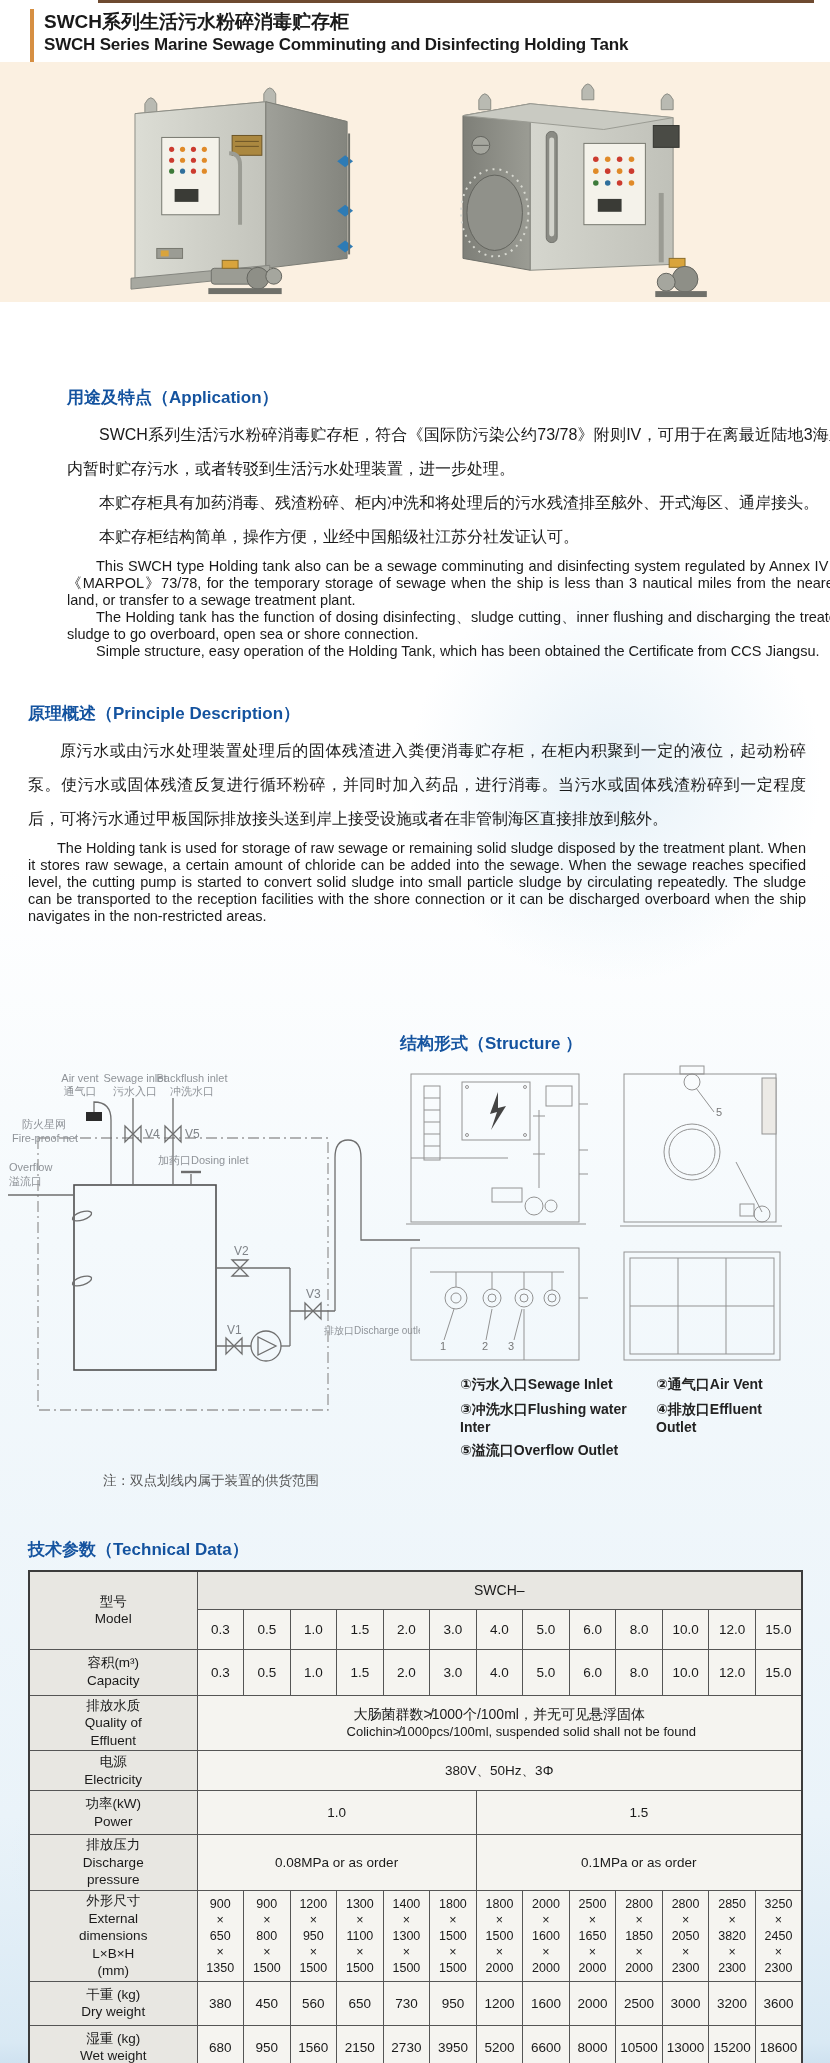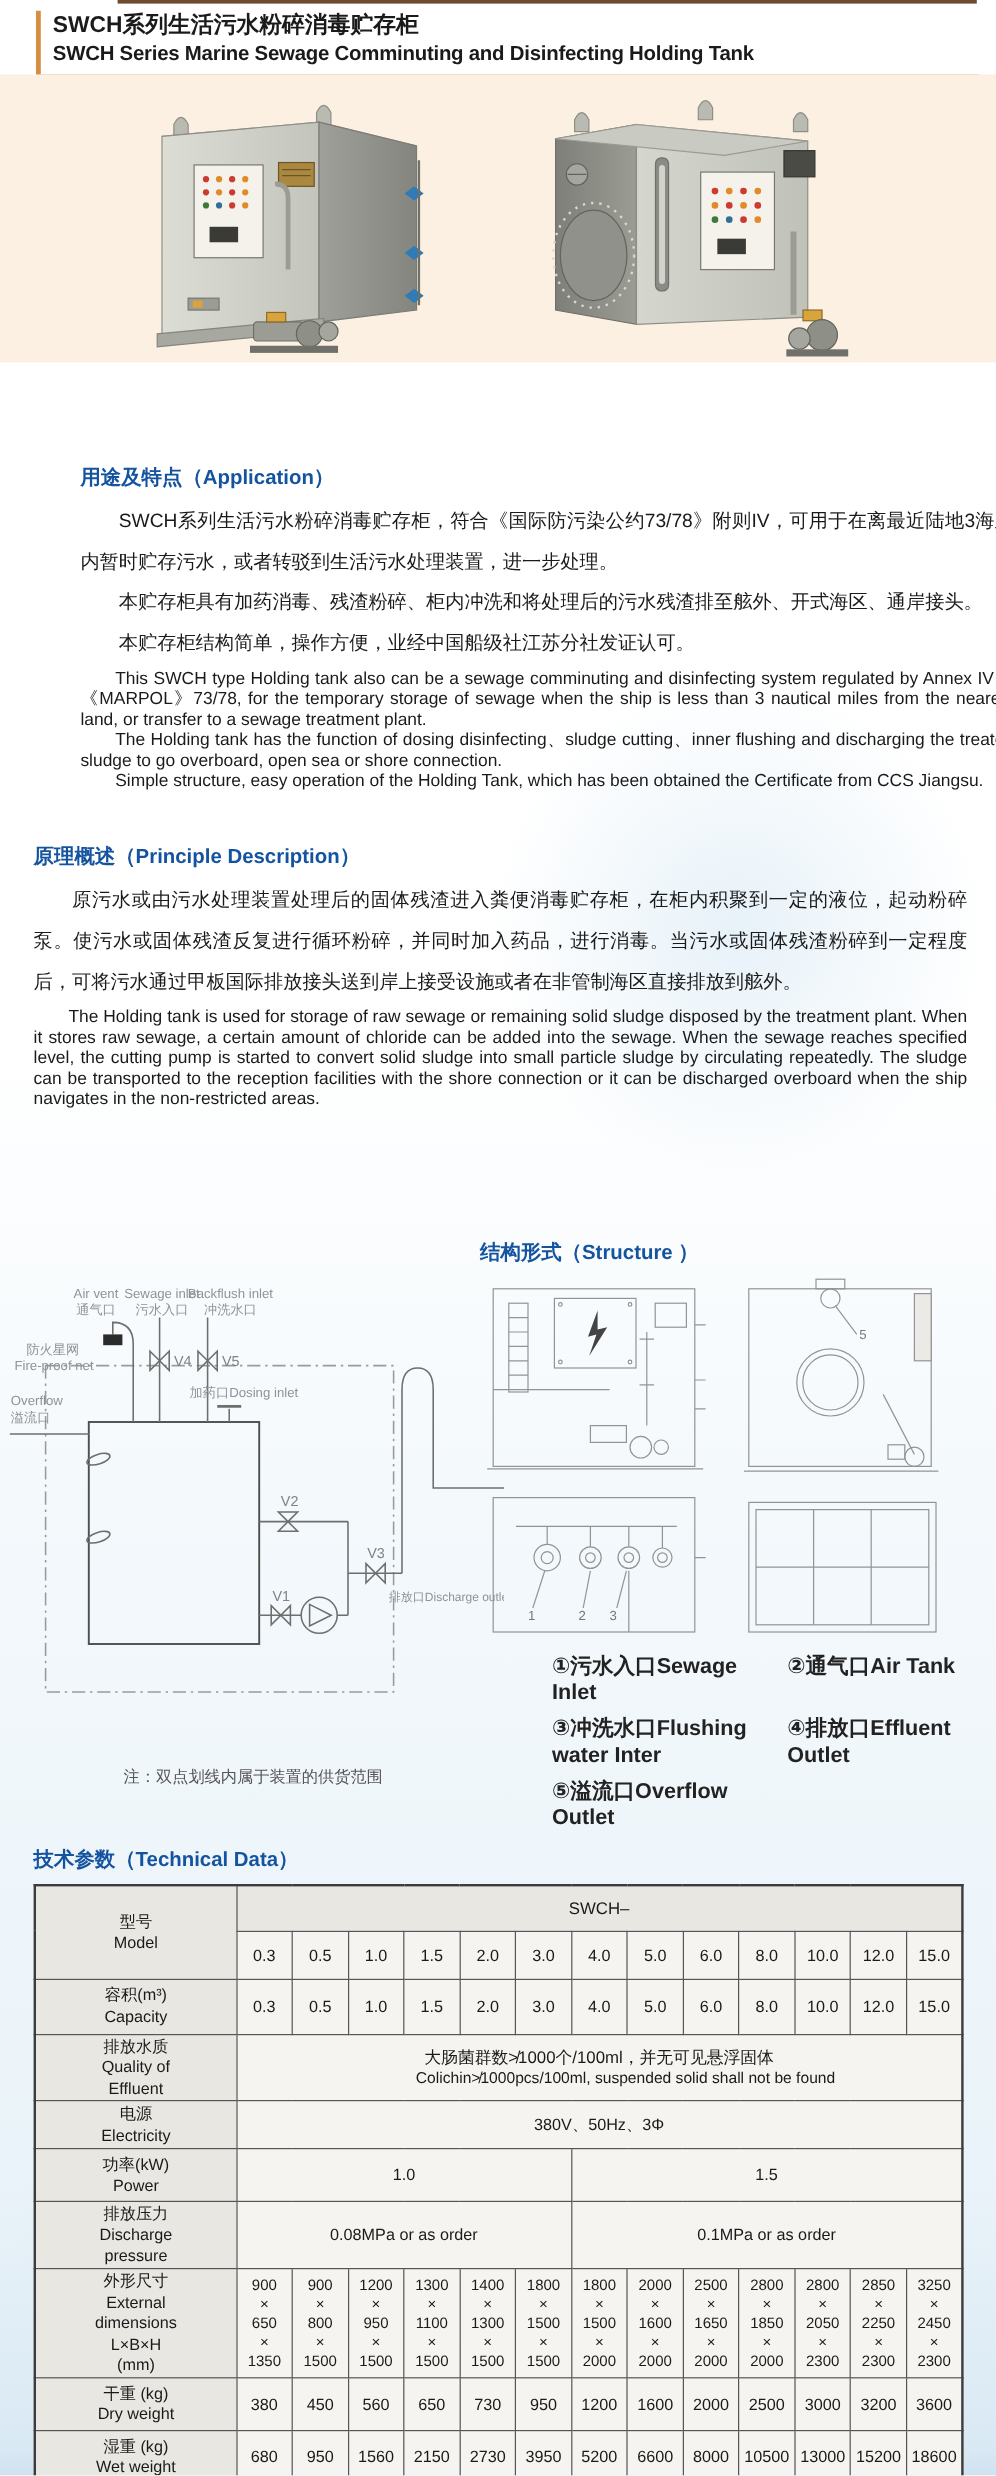--- a/index.html
+++ b/index.html
@@ -20,21 +20,21 @@
   p.zh{font-size:16px;line-height:34px;text-indent:2em;margin:0;text-align:justify;}
   p.en{font-size:14.5px;line-height:17px;text-indent:2em;margin:0;text-align:justify;}
   p.en.first{margin-top:4px;}
   .sec-draw{top:1032px;height:500px;}
   .drawhead-left{position:absolute;left:0;top:0;}
   .drawhead-right{position:absolute;left:372px;top:0;}
   .sysdiagram{position:absolute;left:-20px;top:36px;}
   .sysnote{position:absolute;left:75px;top:440px;font-size:13.5px;color:#555;}
   .structdiagram{position:absolute;left:368px;top:30px;}
   .legend{position:absolute;left:432px;top:344px;display:grid;grid-template-columns:196px auto;
-    row-gap:7px;font-size:18px;font-weight:bold;color:#222;}
+    row-gap:7px;font-size:14px;font-weight:bold;color:#222;}
   .sec-tech{top:1538px;width:775px;}
   table.tech{border-collapse:collapse;table-layout:fixed;width:775px;margin-top:8px;border:2px solid #3c3c3c;}
   table.tech td{border:1px solid #555;text-align:center;vertical-align:middle;padding:1px 0;}
   td.lbl{background:#e8e7e2;white-space:pre-line;font-size:13.5px;line-height:1.3;}
   td.hdr{background:#e8e7e2;font-size:14px;}
   td.num{background:#f5f4f0;font-size:13.5px;}
   td.wide{background:#f5f4f0;font-size:13.5px;}
   td.dimcell{background:#f5f4f0;font-size:12.5px;line-height:1.28;white-space:pre-line;}
   .effzh{font-size:14px;}
   .effen{font-size:13px;margin-left:44px;}
@@ -323,21 +323,21 @@
         </g>
       </g>
       <text class="callout" x="320" y="54">5</text>
       <text class="callout" x="44" y="288">1</text>
       <text class="callout" x="86" y="288">2</text>
       <text class="callout" x="112" y="288">3</text>
     </svg>
 
     <div class="legend">
       <div>①污水入口Sewage Inlet</div>
-      <div>②通气口Air Tank</div>
+      <div>②通气口Air Vent</div>
       <div>③冲洗水口Flushing water Inter</div>
       <div>④排放口Effluent Outlet</div>
       <div>⑤溢流口Overflow Outlet</div>
     </div>
   </div>
 
   <div class="sec sec-tech">
     <h2 class="sechead">技术参数（Technical Data）</h2>
     <table class="tech">
       <colgroup>
@@ -477,21 +477,21 @@
 1850
 ×
 2000</td>
           <td class="dimcell">2800
 ×
 2050
 ×
 2300</td>
           <td class="dimcell">2850
 ×
-2250
+3820
 ×
 2300</td>
           <td class="dimcell">3250
 ×
 2450
 ×
 2300</td>
         </tr>
         <tr class="r44">
           <td class="lbl">干重 (kg)

